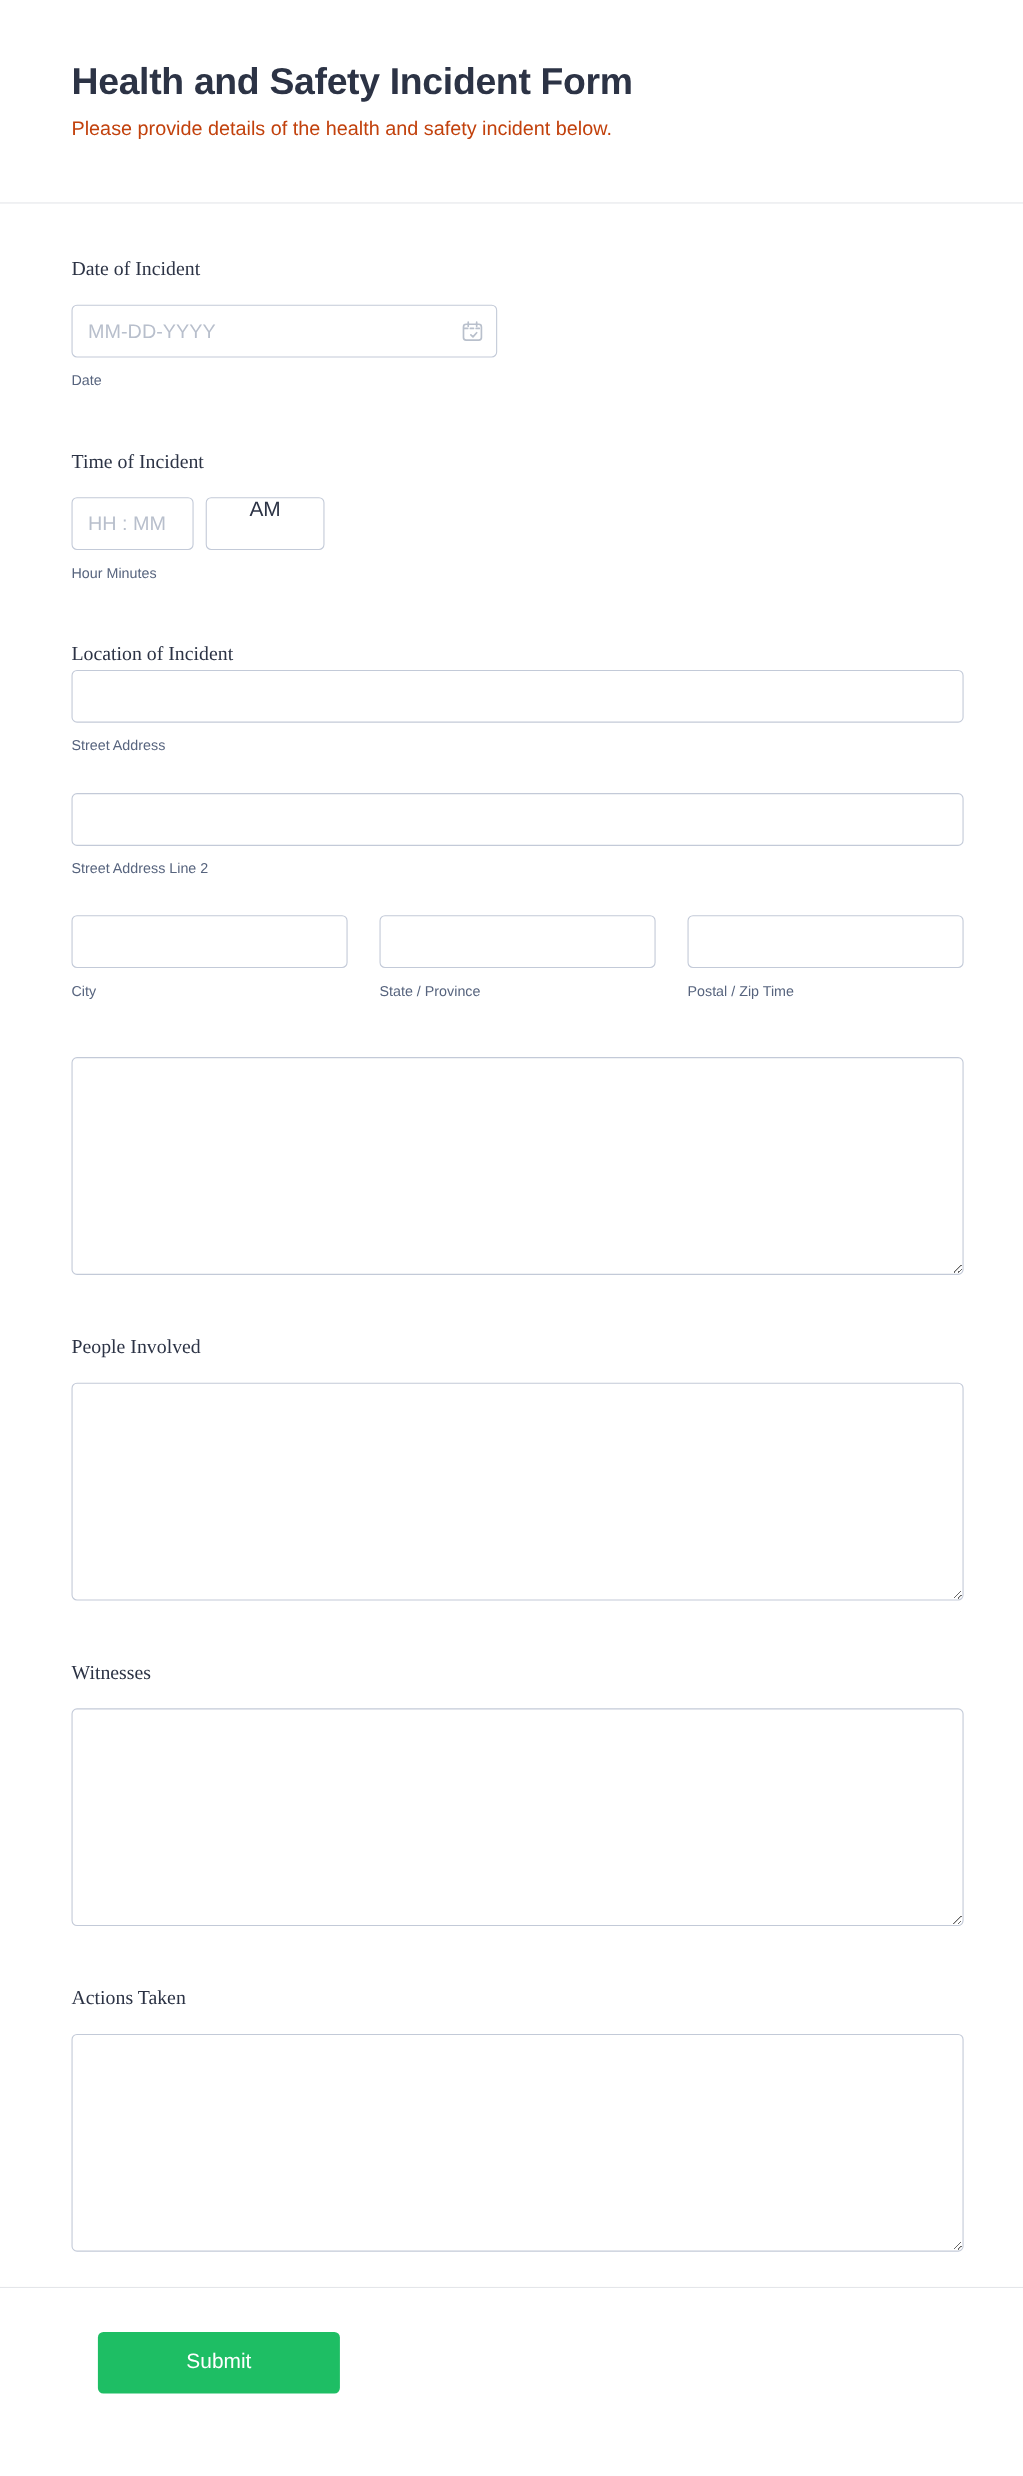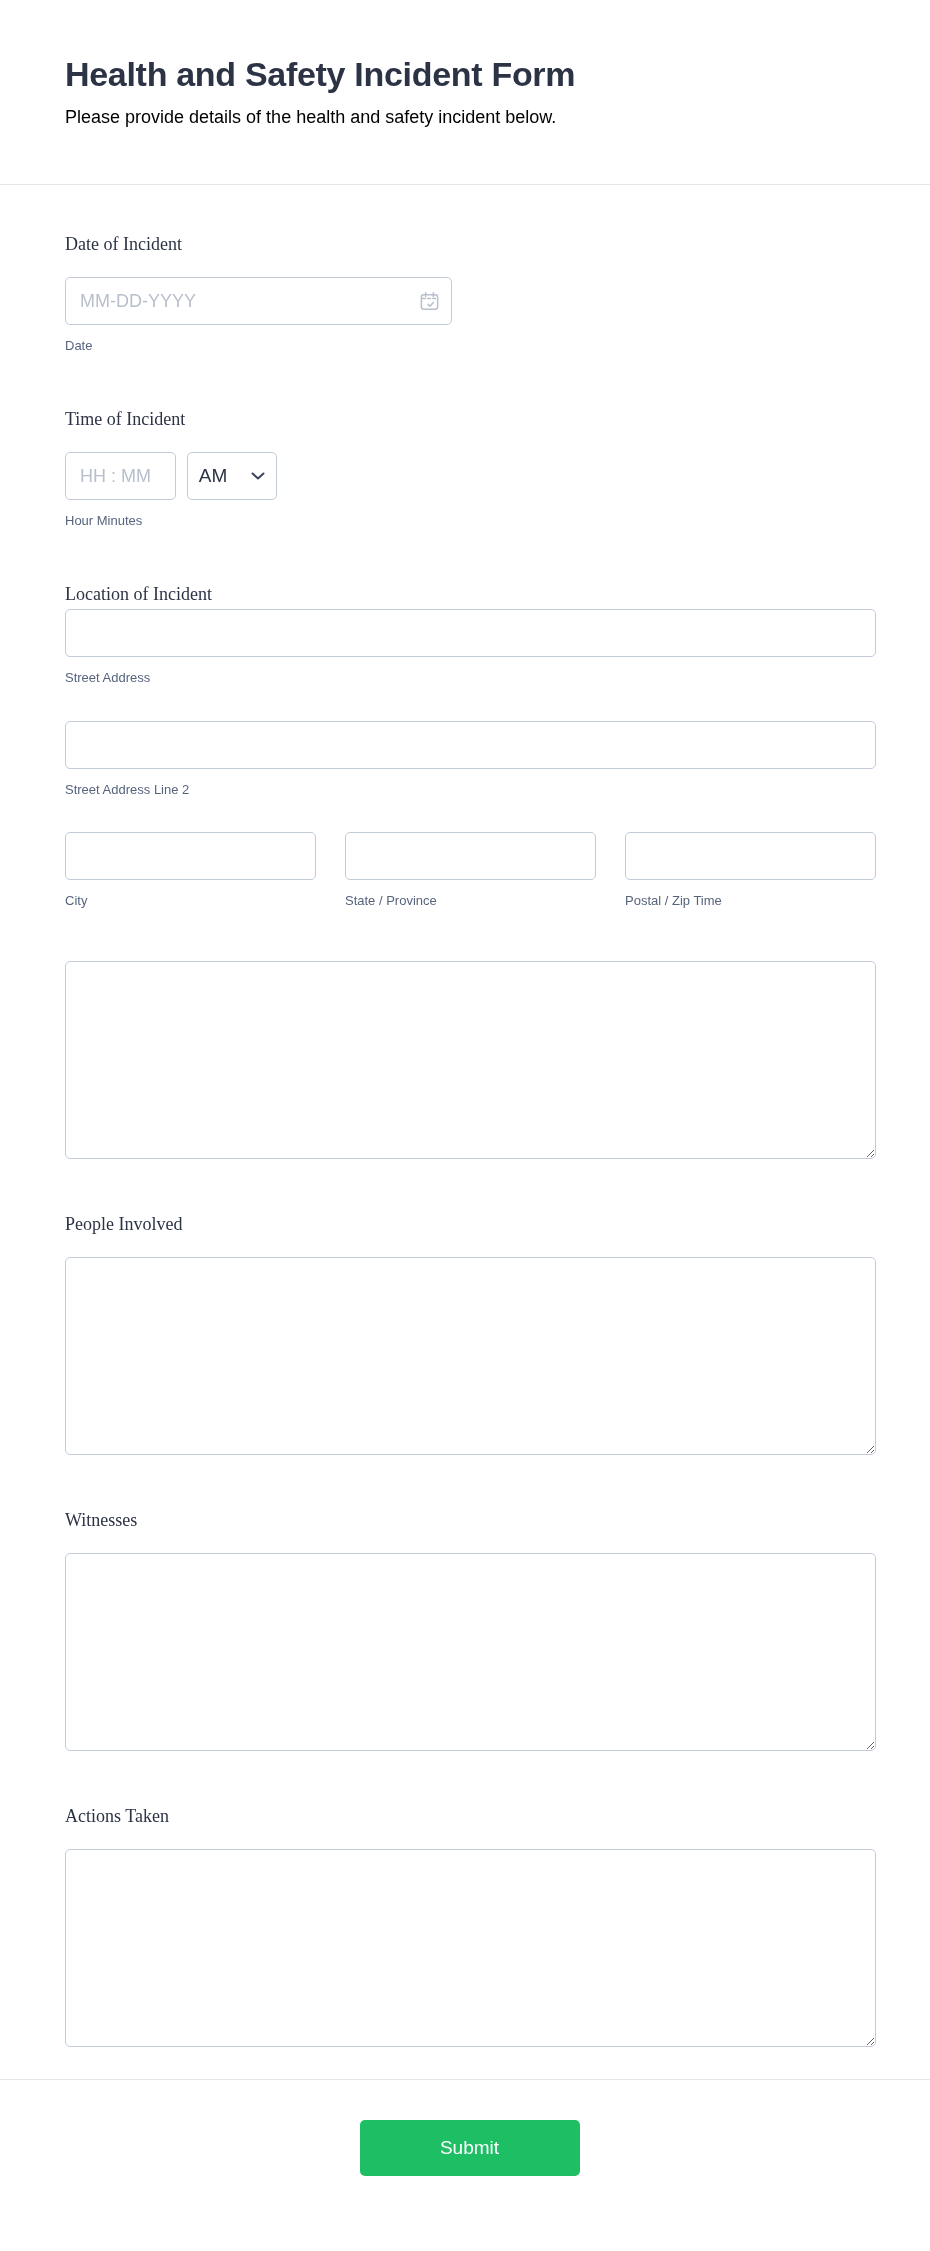--- a/index.html
+++ b/index.html
@@ -13,21 +13,21 @@
     box-sizing:border-box;
     overflow:hidden;
   }
 
   
   .form-header { padding:52px 65px 0 65px; }
   .form-title {
     margin:0; font-size:34px; line-height:44px;
     font-weight:700; color:#2c3345; letter-spacing:-0.3px;
   }
-  .form-subtitle { margin:8px 0 0 0; font-size:18px; line-height:26px; font-weight:400; color:#000000; }
+  .form-subtitle { margin:8px 0 0 0; font-size:18px; line-height:26px; font-weight:400; color:#c2410c; }
   .divider { height:1px; background:#e4e6ea; border:0; margin:54px 0 0 0; }
 
   
   .form-body { padding:46px 54px 0 65px; }
   .field + .field { margin-top:52px; }
   .q-label { font-size:18px; line-height:26px; font-weight:500; color:#2c3345;font-family:Liberation Serif, serif; }
   .control { margin-top:2px; }
 
   .text-input {
     height:48px; background:#fff;
@@ -40,45 +40,45 @@
 
   
   .date-wrap { position:relative; width:387px; margin-top:20px; }
   .date-wrap .text-input { width:100%; padding-right:46px; }
   .cal-icon { position:absolute; right:11px; top:50%; transform:translateY(-50%); width:23px; height:23px; cursor:pointer; }
 
   
   .time-row { display:flex; gap:11px; margin-top:20px; }
   .hhmm-input { width:111px; }
   .ampm-select {
-    width:90px; height:48px; box-sizing:border-box;
+    width:108px; height:48px; box-sizing:border-box;
     border:1px solid #c3cad8; border-radius:5px; background:#fff;
     display:flex; align-items:center; justify-content:center; gap:24px;
-    font-size:19px; color:#2c3345; cursor:pointer; user-select:none;
+    font-size:19px; color:#2c3345; cursor:pointer; user-select:none;flex-direction:column;
   }
 
   
   .addr-input { width:100%; }
   .addr-gap { margin-top:35px; }
   .city-row { display:flex; gap:29px; margin-top:34px; }
   .city-col { flex:1; min-width:0; }
   .city-col .text-input { width:100%; }
 
   
   .big-textarea {
     display:block; width:100%; height:198px; box-sizing:border-box;
     margin-top:20px; padding:12px 14px;
     border:1px solid #c3cad8; border-radius:5px; background:#fff;
     font-family:"Liberation Sans", sans-serif; font-size:18px; color:#2c3345;
     outline:none; resize:vertical;
   }
 
   
   .footer-divider { margin-top:32px; }
-  .form-footer { padding:40px 54px 0 63px; display:flex; justify-content:center; }
+  .form-footer { padding:40px 54px 0 89px; display:flex; }
   .submit-btn {
     width:220px; height:56px; border:0; border-radius:5px;
     background:#1ebe64; color:#ffffff;
     font-family:"Liberation Sans", sans-serif; font-size:19px; font-weight:500;
     cursor:pointer;
   }
   .icon-stroke { stroke:#b9c0cc; stroke-width:1.6; fill:none; stroke-linecap:round; stroke-linejoin:round; }
   .chev-stroke { stroke:#3b4459; stroke-width:2; fill:none; stroke-linecap:round; stroke-linejoin:round; }
 </style>
 </head>

